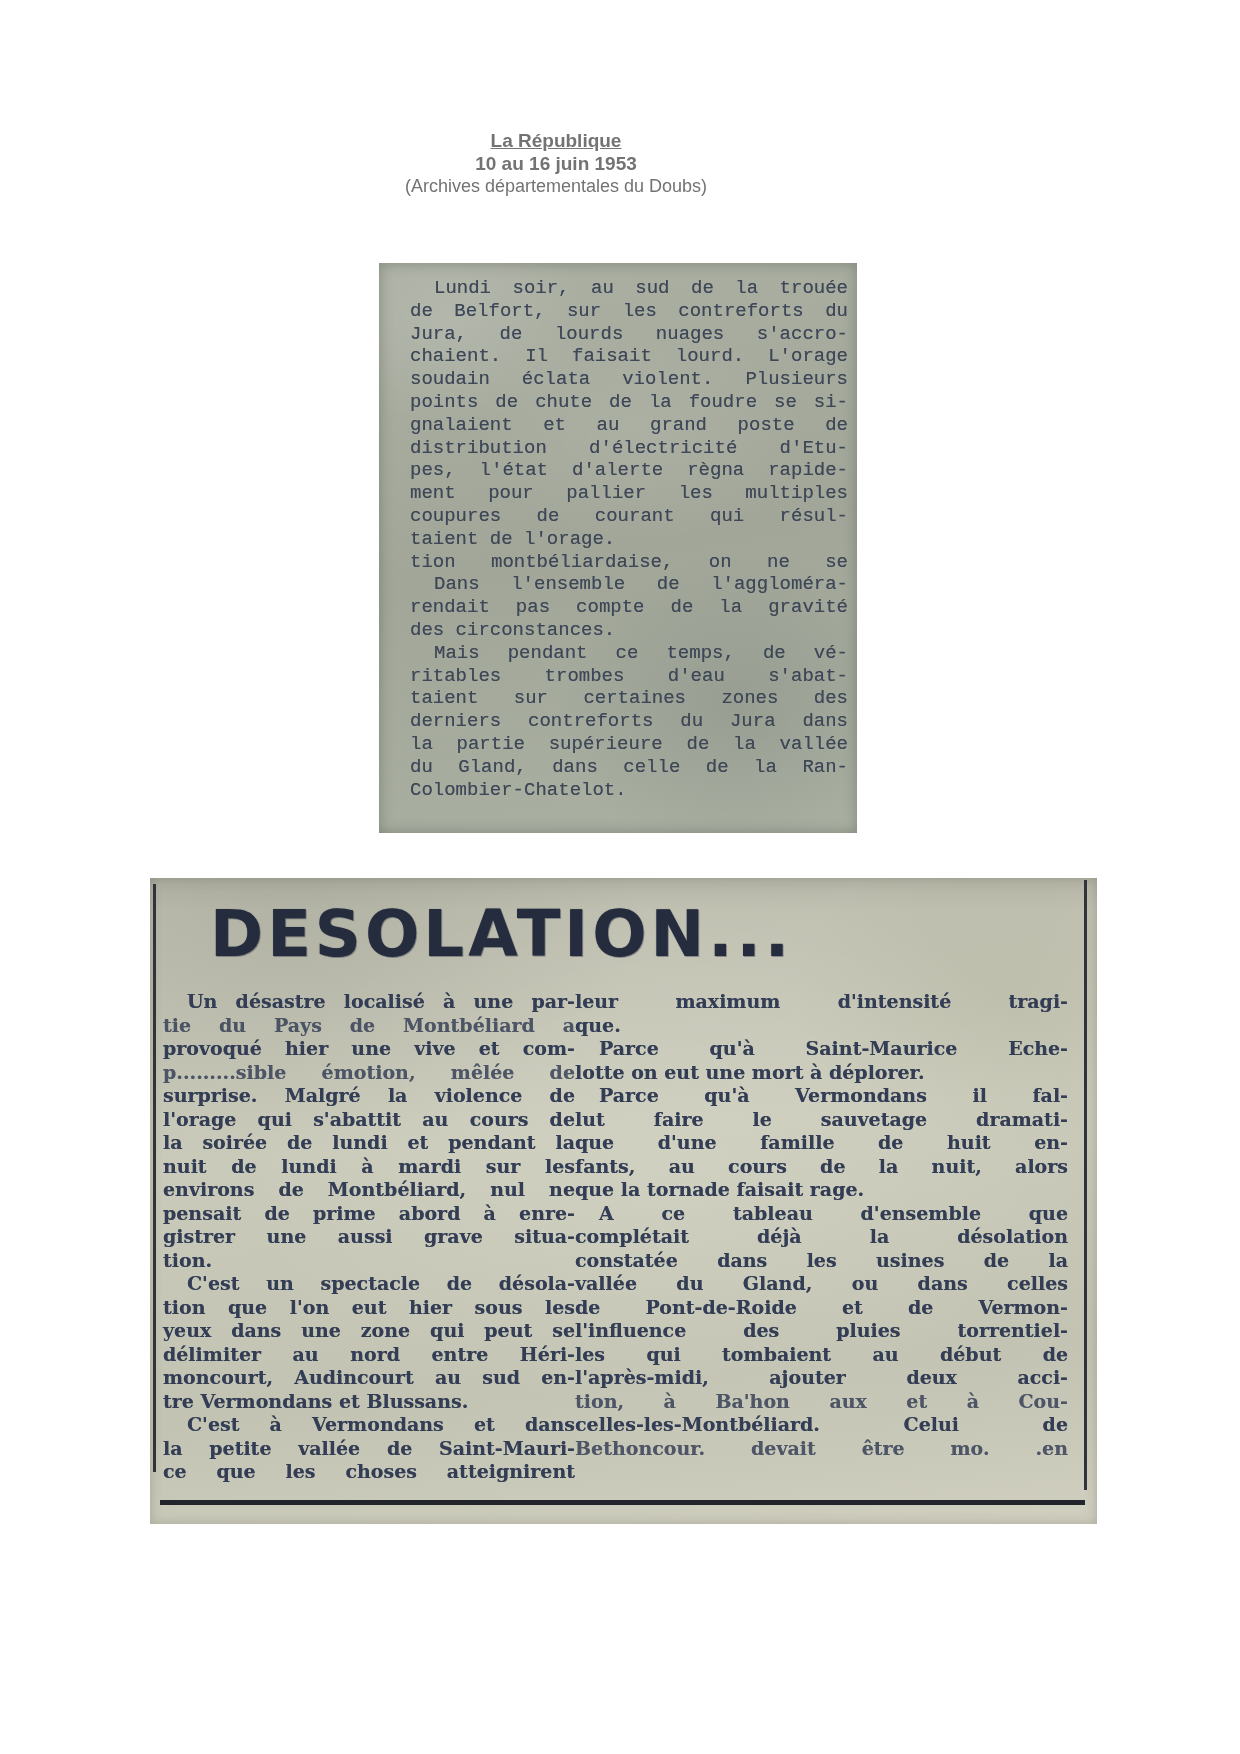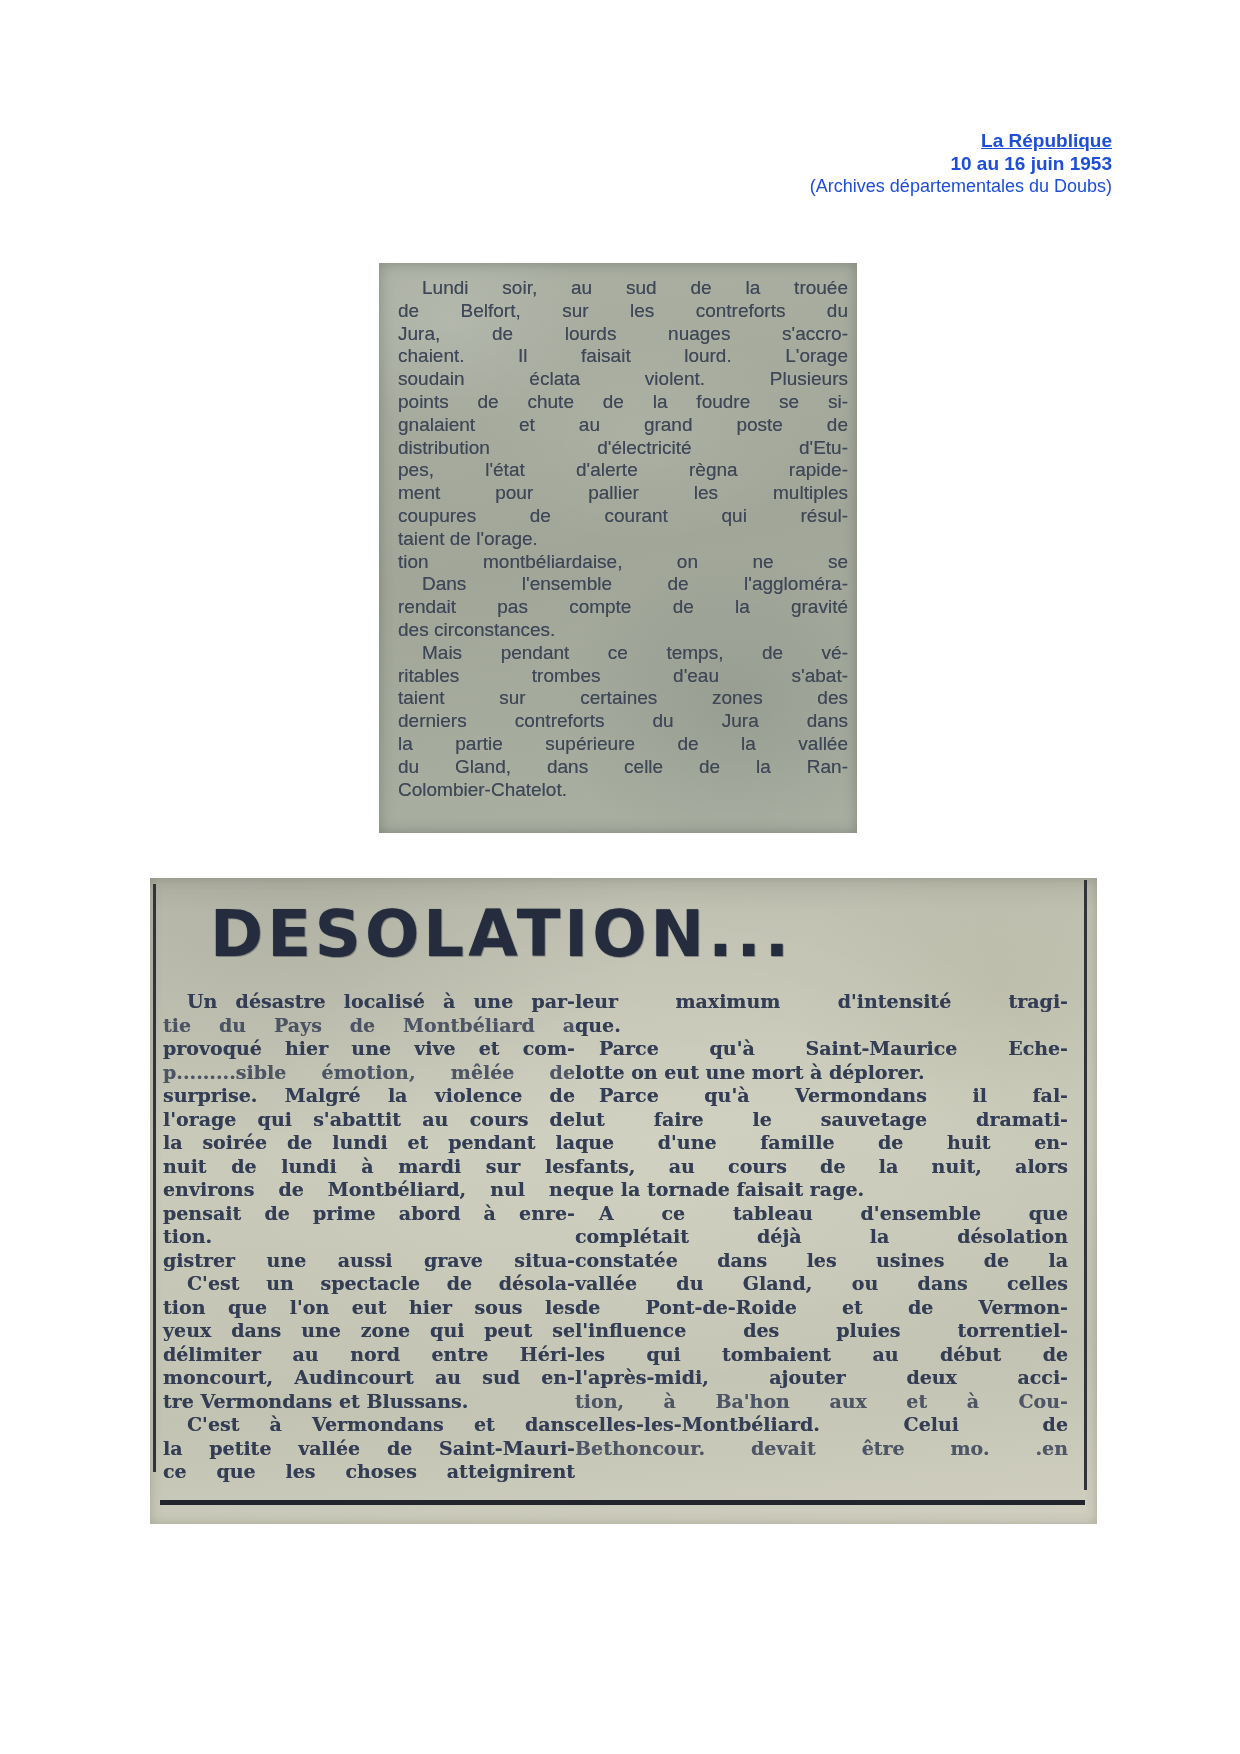--- a/index.html
+++ b/index.html
@@ -4,21 +4,21 @@
 <style>
   html,body{margin:0;padding:0;}
   body{
     width:1240px;height:1754px;
     background:#ffffff;
     font-family:"Liberation Sans",sans-serif;
   }
   .page{position:relative;width:1240px;height:1754px;background:#ffffff;overflow:hidden;}
 
   
-  .doc-header{position:absolute;left:0;top:129px;width:1112px;text-align:right;color:#1d4ed8;}
+  .doc-header{position:absolute;left:0;top:129px;width:1112px;text-align:center;color:#737373;}
   .h-title{font-size:19px;font-weight:bold;text-decoration:underline;line-height:23px;}
   .h-date{font-size:19px;font-weight:bold;line-height:23px;}
   .h-source{font-size:18px;line-height:23px;}
 
   
   .news .line{
     text-align:justify;
     text-align-last:justify;
     text-shadow:0 0 0.6px rgba(45,55,75,.55);
   }
@@ -32,22 +32,22 @@
     box-sizing:border-box;padding:14px 9px 0 19px;
     background-color:#a7ac9f;
     background-image:
       radial-gradient(ellipse 200px 150px at 15% 10%, rgba(255,255,250,.12), transparent 70%),
       radial-gradient(ellipse 260px 220px at 75% 78%, rgba(50,60,55,.12), transparent 70%),
       radial-gradient(ellipse 240px 160px at 55% 30%, rgba(255,255,240,.08), transparent 70%),
       linear-gradient(170deg, #abb0a3 0%, #a1a699 50%, #aab0a2 100%);
     box-shadow:inset 0 0 14px rgba(55,60,52,.35);
   }
   .clip1 .line{
-    font-family:Liberation Sans, sans-serif;
-    font-size:19px;line-height:22.8px;color:#3e4757;
+    font-family:Liberation Mono, monospace;
+    font-size:19px;line-height:22.8px;color:#3e4757;margin-left:12px;
   }
 
   
   .clip2{
     position:absolute;left:150px;top:878px;width:947px;height:646px;
     background-color:#c5c6b5;
     background-image:
       linear-gradient(to bottom, rgba(0,0,0,.06), rgba(0,0,0,0) 34px),
       radial-gradient(ellipse 500px 300px at 15% 8%, rgba(70,75,70,.10), transparent 70%),
       radial-gradient(ellipse 620px 420px at 55% 45%, rgba(255,255,245,.14), transparent 70%),
@@ -122,22 +122,22 @@
           <div class="line indent">Un désastre localisé à une par-</div>
           <div class="line degraded">tie du Pays de Montbéliard a</div>
           <div class="line">provoqué hier une vive et com-</div>
           <div class="line degraded">p.........sible émotion, mêlée de</div>
           <div class="line">surprise. Malgré la violence de</div>
           <div class="line">l'orage qui s'abattit au cours de</div>
           <div class="line">la soirée de lundi et pendant la</div>
           <div class="line">nuit de lundi à mardi sur les</div>
           <div class="line">environs de Montbéliard, nul ne</div>
           <div class="line">pensait de prime abord à enre-</div>
+          <div class="line">gistrer une aussi grave situa-</div>
           <div class="line end">tion.</div>
-          <div class="line">gistrer une aussi grave situa-</div>
           <div class="line indent">C'est un spectacle de désola-</div>
           <div class="line">tion que l'on eut hier sous les</div>
           <div class="line">yeux dans une zone qui peut se</div>
           <div class="line">délimiter au nord entre Héri-</div>
           <div class="line">moncourt, Audincourt au sud en-</div>
           <div class="line end">tre Vermondans et Blussans.</div>
           <div class="line indent">C'est à Vermondans et dans</div>
           <div class="line">la petite vallée de Saint-Mauri-</div>
           <div class="line">ce que les choses atteignirent</div>
         </div>

